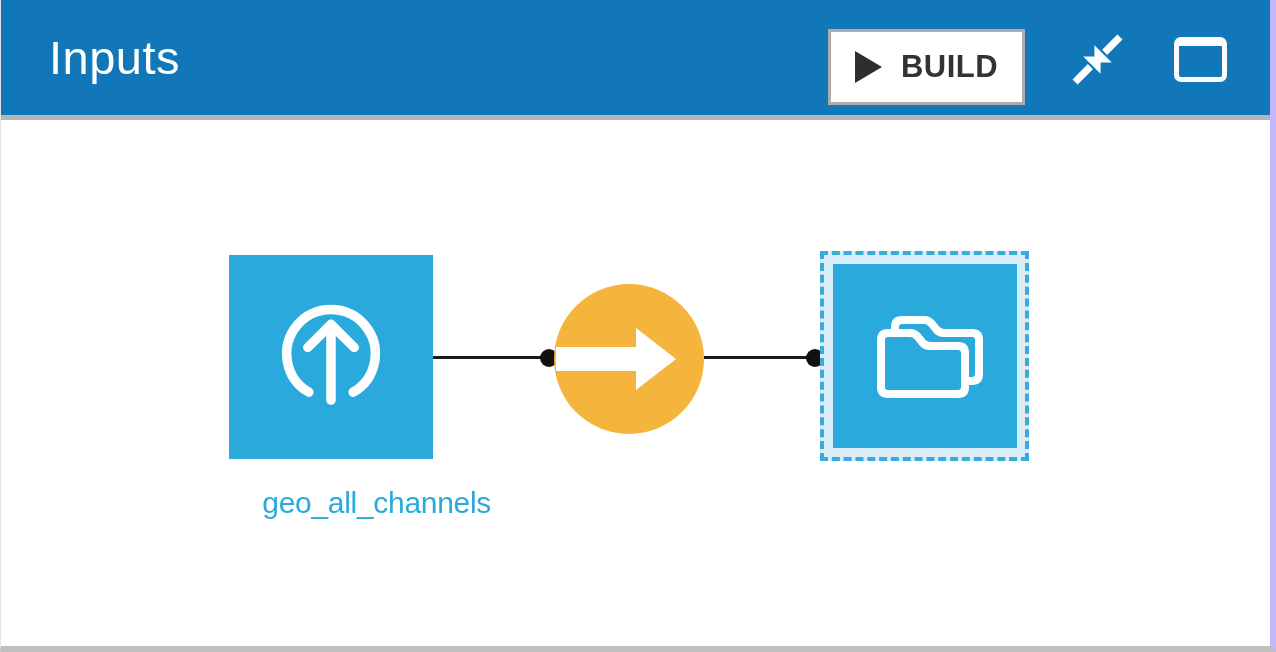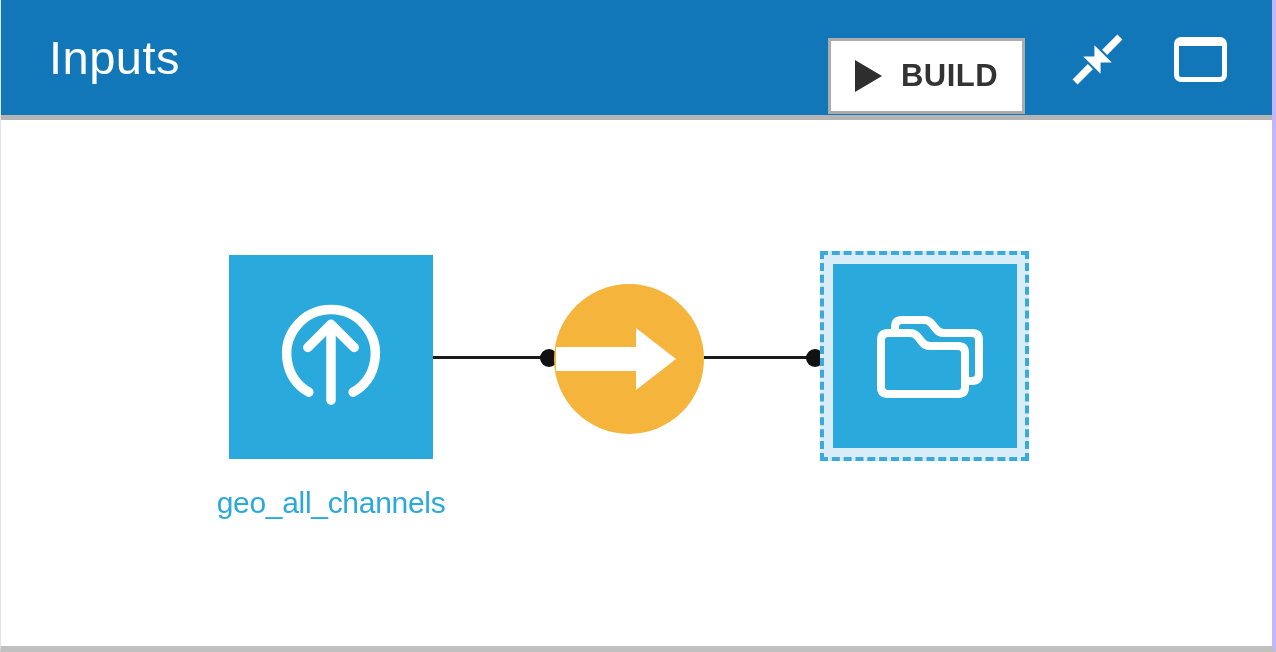--- a/index.html
+++ b/index.html
@@ -1,38 +1,38 @@
 <!DOCTYPE html>
 <html><head>
 <meta charset="utf-8">
 <style>
   * { box-sizing: border-box; margin: 0; padding: 0; }
   html,body { width: 1276px; height: 652px; font-family: "Liberation Sans", sans-serif; }
 
   .panel {
     position: relative; width: 1276px; height: 652px; background: #ffffff;
     border-left: 1px solid #e3e3e3;
-    border-right: 4px solid #c4b5fd;
+    border-right: 6px solid #c4b5fd;
     border-bottom: 6px solid #c0c0c0;
     overflow: hidden;
   }
 
   
   .header {
     position: relative; width: 100%; height: 120px;
     background: #1277b8;
     border-bottom: 5px solid #b5b5b5;
   }
   .title {
     position: absolute; left: 48px; top: 0; height: 115px;
     line-height: 115px; color: #ffffff; font-size: 47px; font-weight: 400;
     letter-spacing: 0.5px;
   }
   .build-btn {
-    position: absolute; left: 827px; top: 38px; width: 197px; height: 76px;
+    position: absolute; left: 827px; top: 29px; width: 197px; height: 76px;
     background: #ffffff; border: 3px solid #acacac;
     display: flex; align-items: center; justify-content: center; gap: 19px;
     cursor: pointer;
   }
   .play-tri {
     width: 0; height: 0;
     border-left: 27px solid #2e2e2e;
     border-top: 16px solid transparent;
     border-bottom: 16px solid transparent;
   }
@@ -71,21 +71,21 @@
 
   .selection-box {
     position: absolute; left: 819px; top: 131px; width: 209px; height: 210px;
     background: #d9edf8; border: 4px dashed #3aa9dc;
     display: flex; align-items: center; justify-content: center;
   }
   .node-right { position: static; width: 184px; height: 184px; }
 
   .node-label {
     position: absolute; top: 366px; width: 320px;
-    text-align: center; font-size: 30px; font-weight: 400;
+    text-align: right; font-size: 30px; font-weight: 400;
     color: #2aa9dc; letter-spacing: -0.3px; cursor: pointer;
   }
   .label-left  { left: 170px; }
   .label-right { left: 763px; }
 </style>
 </head>
 <body>
 
 <div class="panel">
 

